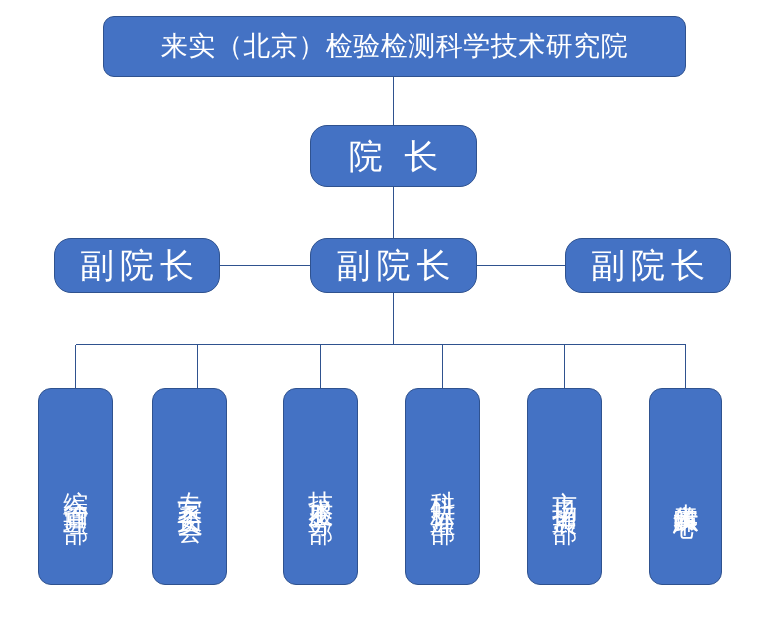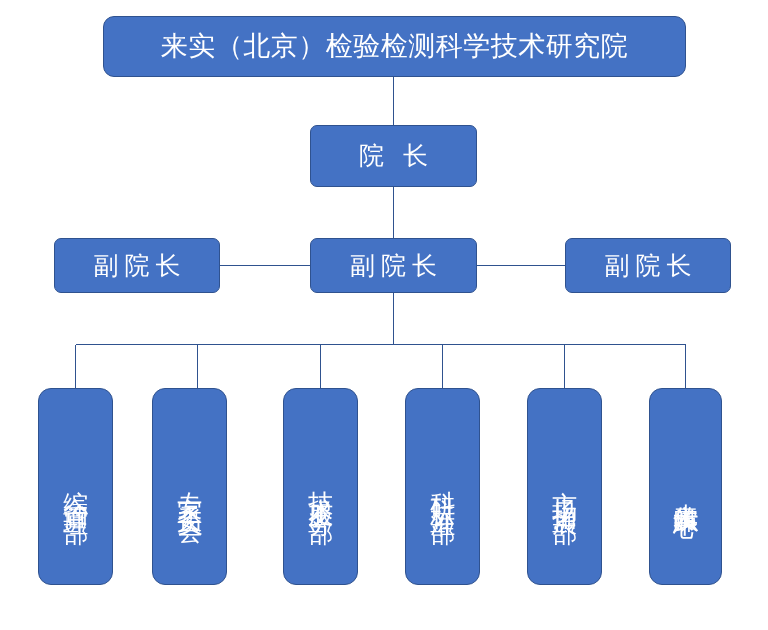--- a/index.html
+++ b/index.html
@@ -36,22 +36,22 @@
     line-height:1.18;
     -webkit-font-smoothing:antialiased;
   }
   .node.root{
     left:103px;top:16px;width:583px;height:61px;
     border-radius:11px;
     font-size:27px;
     letter-spacing:0.5px;
   }
   .node.lvl2{
-    border-radius:7px;
-    font-size:25px;
+    border-radius:17px;
+    font-size:34px;
     letter-spacing:6px;
     text-indent:6px;
   }
   .node.dean{ left:310px;top:125px;width:167px;height:62px; }
   .node.vice-l{ left:54px;top:238px;width:166px;height:55px; }
   .node.vice-c{ left:310px;top:238px;width:167px;height:55px; }
   .node.vice-r{ left:565px;top:238px;width:166px;height:55px; }
 
   .node.dept{
     border-radius:13px;

